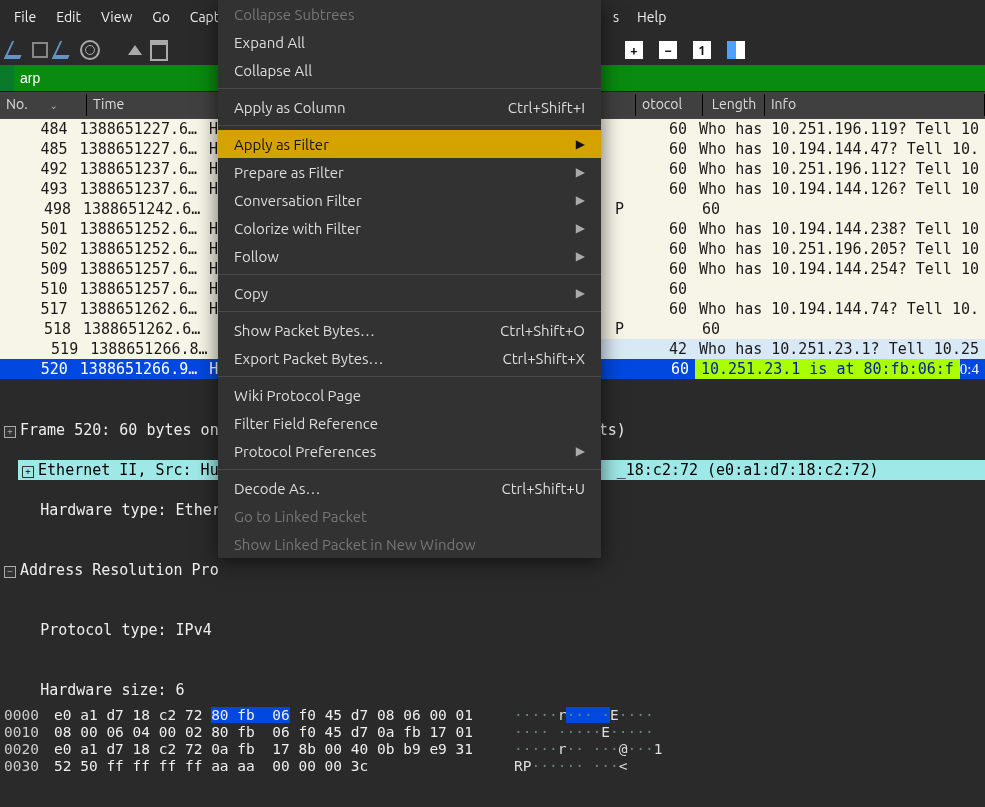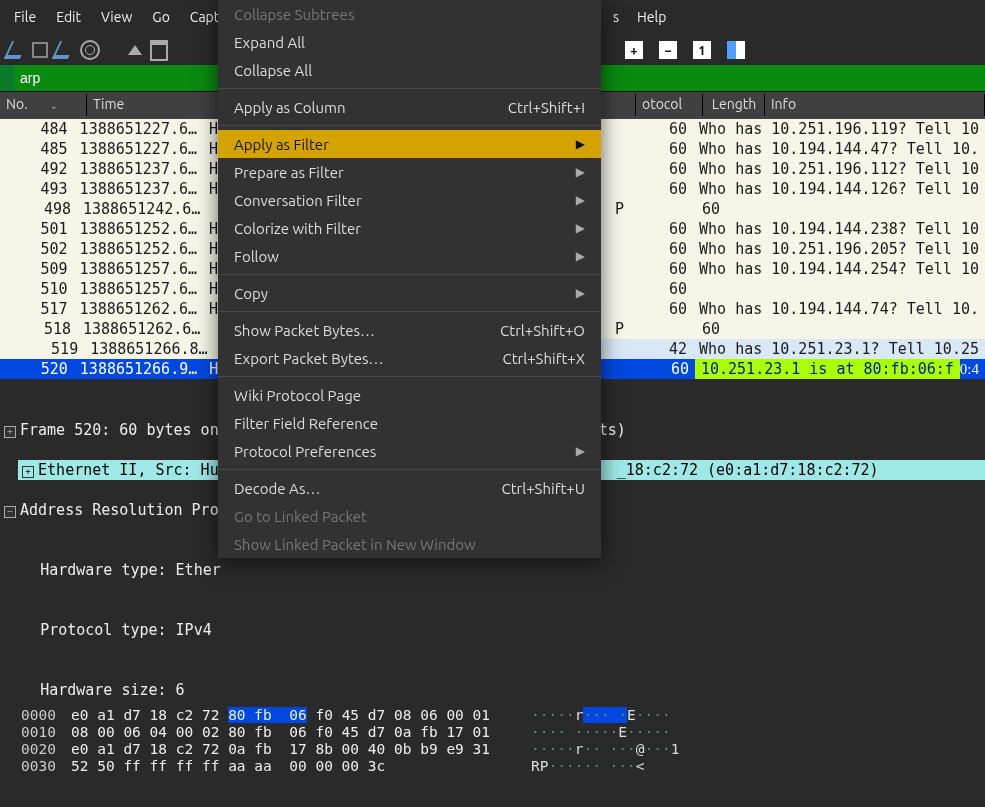--- a/index.html
+++ b/index.html
@@ -36,21 +36,21 @@
 .row-normal{background:#f7f5e8;color:#1a1a1a}
 .row-request{background:linear-gradient(to right,#f7f5e8 0 220px,#d9e8f5 220px);color:#1a1a1a}
 .row-sel{background:#0048e0;color:#fff}
 .row-sel .cinfo{background:#aaff00;color:#0020a0}
 .details{font-family:"DejaVu Sans Mono",Menlo,Consolas,monospace;font-size:15px;line-height:20px;white-space:pre;color:#eee;background:#2a2a2a;padding-top:1px}
 .details .ln{height:20px;padding-left:4px}
 .details .exp{display:inline-block;width:10px;height:10px;border:1px solid #aaa;background:#333;color:#aaa;font-size:9px;line-height:9px;text-align:center;margin-right:4px;vertical-align:1px}
 .details .hl-eth{background:#9fe8e8;color:#000;display:inline-block;width:100%}
 .details .hl-op{background:#0048e0;color:#fff;display:inline-block;width:100%}
 .details .opval{background:#aaff00;color:#0048e0}
-.bytes{position:absolute;left:17px;right:0;bottom:0;height:100px;background:#2a2a2a;font-family:"DejaVu Sans Mono",Menlo,Consolas,monospace;font-size:14.5px;line-height:17px;color:#eee}
+.bytes{position:absolute;left:0;right:0;bottom:0;height:100px;background:#2a2a2a;font-family:"DejaVu Sans Mono",Menlo,Consolas,monospace;font-size:14.5px;line-height:17px;color:#eee}
 .bytes .bln{display:flex;height:17px}
 .bytes .off{color:#ccc;width:50px;padding-left:4px}
 .bytes .hex{flex:0 0 460px;white-space:pre}
 .bytes .asc{white-space:pre;color:#ddd}
 .bytes .bsel{background:#0048e0}
 .bytes .adot{color:#687}
 .ctxmenu{position:absolute;left:218px;top:0;width:383px;background:#323232;box-shadow:0 4px 20px rgba(0,0,0,.6);z-index:1000;font-size:15px;color:#ddd}
 .ctxmenu .mi{height:28px;padding:0 16px;display:flex;align-items:center;justify-content:space-between;cursor:default}
 .ctxmenu .mi .arr{font-size:12px;color:#aaa}
 .ctxmenu .mi.disabled{color:#777}
@@ -206,22 +206,22 @@
       <div class="c" style="width: 45px;">P</div>
       <div class="c" style="width: 48px; text-align: right;">60</div>
       <div class="c cinfo" style="flex: 1 1 0%;">10.251.23.1 is at 80:fb:06:f</div>
       <div class="c" style="background: rgb(0, 72, 224); color: rgb(255, 255, 255); padding-left: 0px; font-family: Liberation Serif, serif;">0:4</div>
     </div>
   </div>
 
 <div class="details">
   <div class="ln"><span class="exp">+</span><span>Frame 520: 60 bytes on</span><span style="display:inline-block;width:380px"></span><span>ts)</span></div>
   <div class="ln hl-eth"><span class="exp" style="background:#9fe8e8;color:#000;border-color:#333">+</span><span>Ethernet II, Src: Huaw</span><span style="display:inline-block;width:380px"></span><span>_18:c2:72 (e0:a1:d7:18:c2:72)</span></div>
+  <div class="ln">    <span>Hardware type: Ether</span></div>
   <div class="ln"><span class="exp">−</span><span>Address Resolution Pro</span></div>
-  <div class="ln">    <span>Hardware type: Ether</span></div>
   <div class="ln">    <span>Protocol type: IPv4</span></div>
   <div class="ln">    <span>Hardware size: 6</span></div>
   <div class="ln">    <span>Protocol size: 4</span></div>
   <div class="ln hl-op">    <span>Opcode:</span><span class="opval"> reply (2)</span></div>
   
   
   
   
 </div>
 

